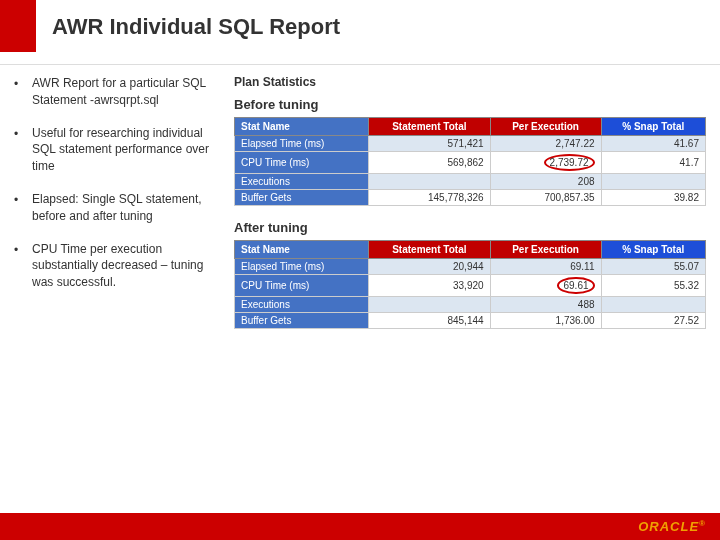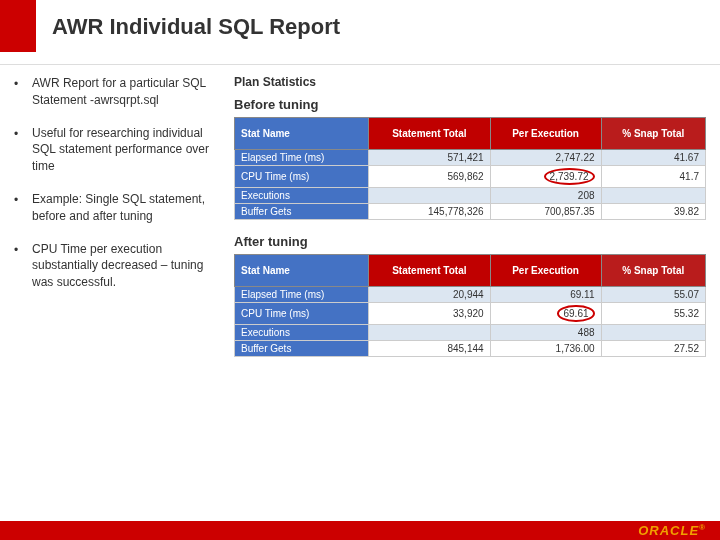--- a/index.html
+++ b/index.html
@@ -74,42 +74,42 @@
     }
 
     .stats-table {
       width: 100%;
       border-collapse: collapse;
       font-size: 10px;
       margin-bottom: 14px;
     }
 
     .stats-table thead tr th {
-      padding: 10px 6px;
+      padding: 3px 6px;
       color: #fff;
       font-weight: bold;
       text-align: center;
       border: 1px solid #888;
     }
 
     .stats-table thead tr th:first-child {
       background: #4472c4;
       text-align: left;
     }
 
     .stats-table thead tr th:nth-child(2) {
       background: #c00000;
     }
 
     .stats-table thead tr th:nth-child(3) {
       background: #c00000;
     }
 
     .stats-table thead tr th:nth-child(4) {
-      background: #b91c1c;
+      background: #1d4ed8;
     }
 
     .stats-table tbody tr td {
       padding: 2px 6px;
       border: 1px solid #ccc;
       background: #fff;
       color: #333;
     }
 
     .stats-table tbody tr:nth-child(odd) td {
@@ -136,21 +136,21 @@
       border-radius: 50%;
       padding: 1px 4px;
       color: #333;
     }
 
     .footer-bar {
       position: absolute;
       bottom: 0;
       left: 0;
       width: 100%;
-      height: 19px;
+      height: 27px;
       background: #cc0000;
       display: flex;
       align-items: center;
       justify-content: flex-end;
       padding-right: 14px;
     }
 
     .oracle-logo {
       color: #fff;
       font-size: 13px;
@@ -179,21 +179,21 @@
       <span>AWR Report for a particular SQL Statement -awrsqrpt.sql</span>
     </div>
 
     <div class="bullet-point">
       <span class="bullet-dot">•</span>
       <span>Useful for researching individual SQL statement performance over time</span>
     </div>
 
     <div class="bullet-point">
       <span class="bullet-dot">•</span>
-      <span>Example:  Single SQL statement, before and after tuning</span>
+      <span>Elapsed:  Single SQL statement, before and after tuning</span>
     </div>
 
     <div class="bullet-point">
       <span class="bullet-dot">•</span>
       <span>CPU Time per execution substantially decreased – tuning was successful.</span>
     </div>
 
   </div>
 
   <div class="right-panel">

